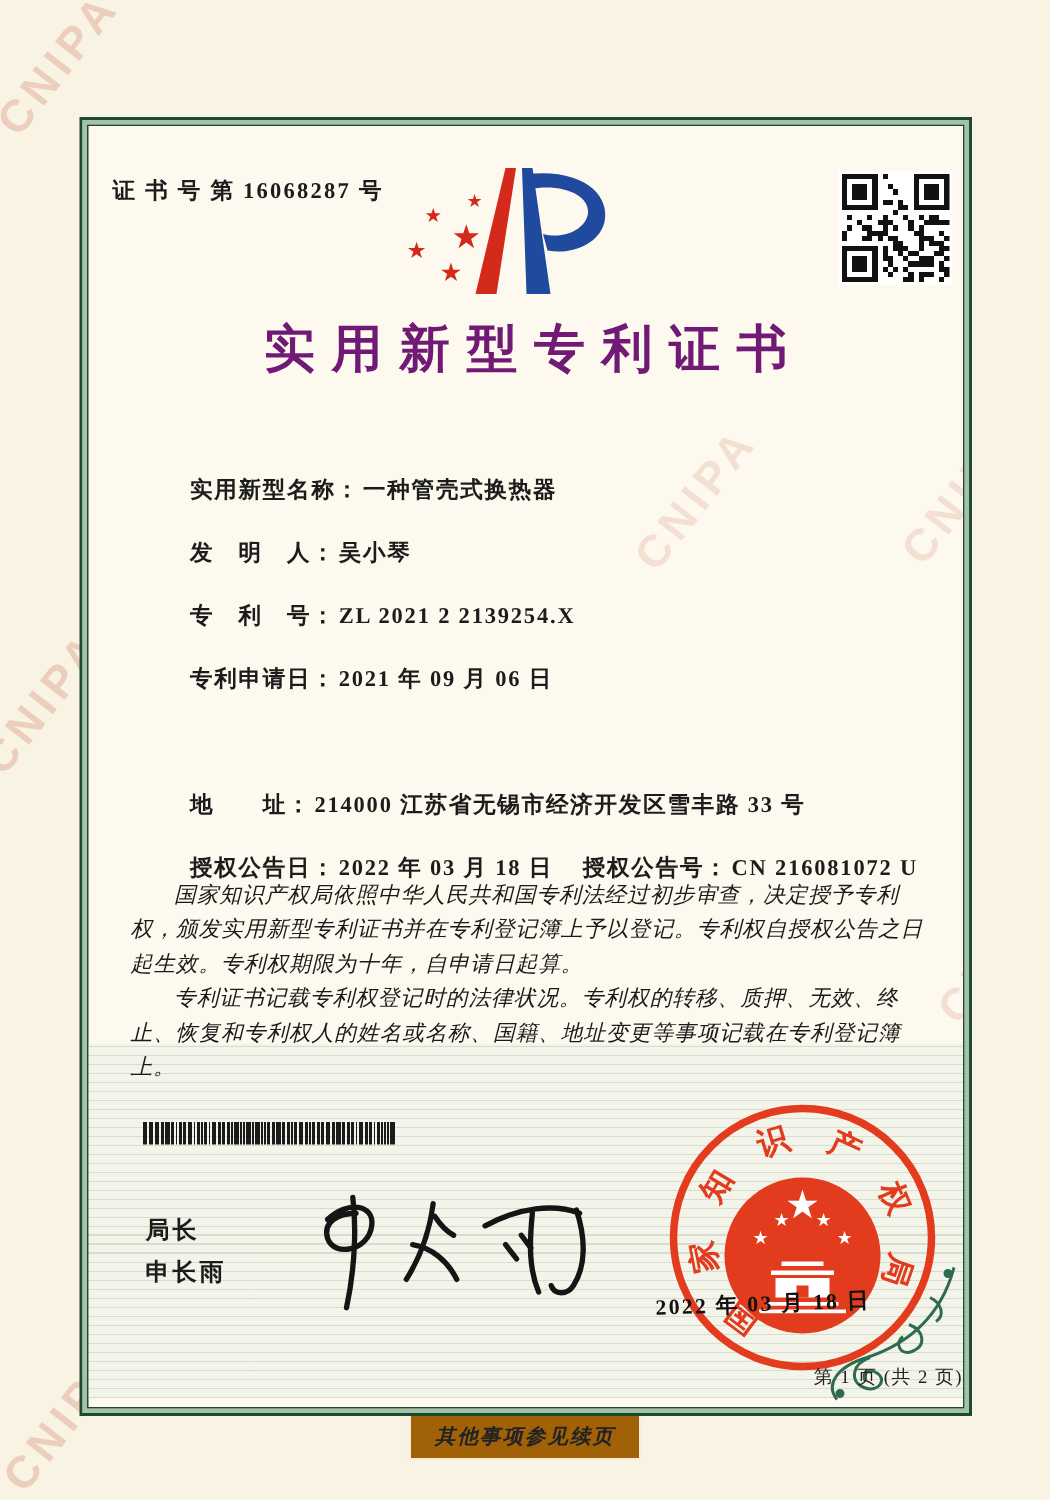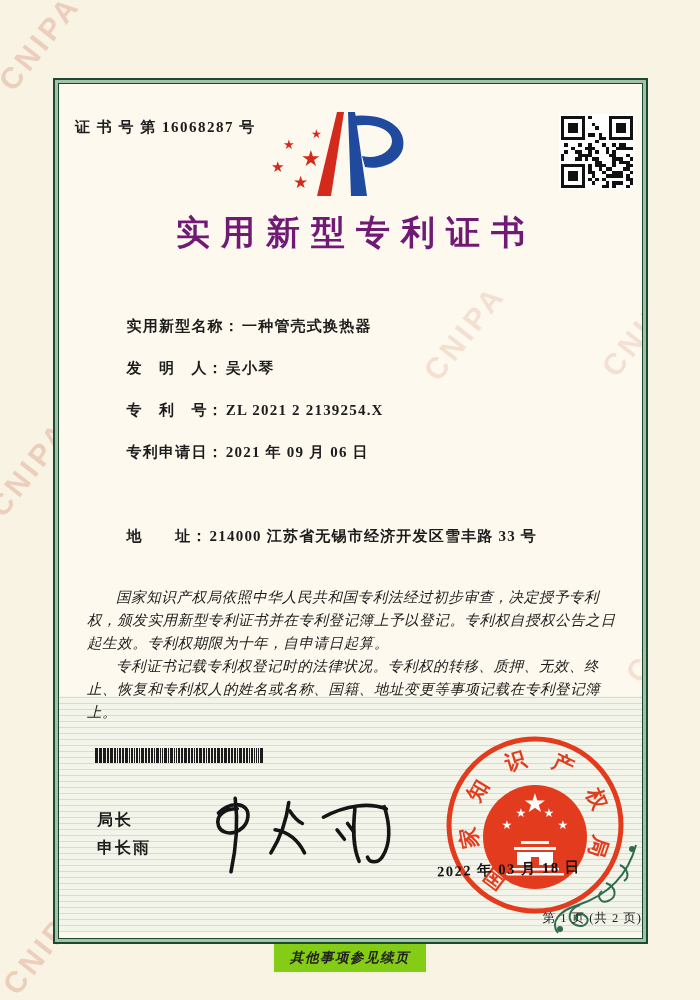--- a/index.html
+++ b/index.html
@@ -90,21 +90,21 @@
     transform:rotate(-2deg);color:#111;
   }
   .page-no{
     position:absolute;left:0;right:0;top:826px;z-index:2;text-align:right;
     font-size:12.5px;letter-spacing:1px;color:#222;white-space:pre;
   }
   .flourish{position:absolute;right:4px;bottom:3px;z-index:1;}
   
   .footer-note-wrap{position:absolute;left:0;top:944px;width:700px;text-align:center;}
   .footer-note{
-    display:inline-block;background:#84cc16;padding:5px 16px;
+    display:inline-block;background:#a16207;padding:5px 16px;
     font-size:13.5px;letter-spacing:1.5px;font-style:italic;font-weight:600;color:#222;
     box-shadow:0 0 4px rgba(0,0,0,0.05);
   }
 </style>
 </head>
 <body>
 
 <span class="wm wm1">CNIPA</span>
 <span class="wm wm3">CNIPA</span>
 <span class="wm wm5">CNIPA</span>
@@ -256,20 +256,26 @@
       </div>
       <div class="field-row fr3">
         <span class="fl">专　利　号：</span><span class="fv">ZL 2021 2 2139254.X</span>
       </div>
       <div class="field-row fr4">
         <span class="fl">专利申请日：</span><span class="fv">2021 年 09 月 06 日</span>
       </div>
       <div class="field-row fr6">
         <span class="fl">地　　址：</span><span class="fv">214000 江苏省无锡市经济开发区雪丰路 33 号</span>
       </div>
+      <div class="field-row fr7">
+        <span class="fl">授权公告日：</span><span class="fv">2022 年 03 月 18 日</span>
+        <span class="grant-no">
+          <span class="fl">授权公告号：</span><span class="fv">CN 216081072 U</span>
+        </span>
+      </div>
 
       <div class="paras">
         <p>国家知识产权局依照中华人民共和国专利法经过初步审查，决定授予专利权，颁发实用新型专利证书并在专利登记簿上予以登记。专利权自授权公告之日起生效。专利权期限为十年，自申请日起算。</p>
         <p>专利证书记载专利权登记时的法律状况。专利权的转移、质押、无效、终止、恢复和专利权人的姓名或名称、国籍、地址变更等事项记载在专利登记簿上。</p>
       </div>
 
       <svg id="barcode-svg" class="barcode" viewBox="0 0 170 15" preserveAspectRatio="none" shape-rendering="crispEdges">
           <rect x="0" y="0" width="3" height="15" fill="#1b1b1b"></rect>
           <rect x="4" y="0" width="3" height="15" fill="#1b1b1b"></rect>
           <rect x="8" y="0" width="3" height="15" fill="#1b1b1b"></rect>

